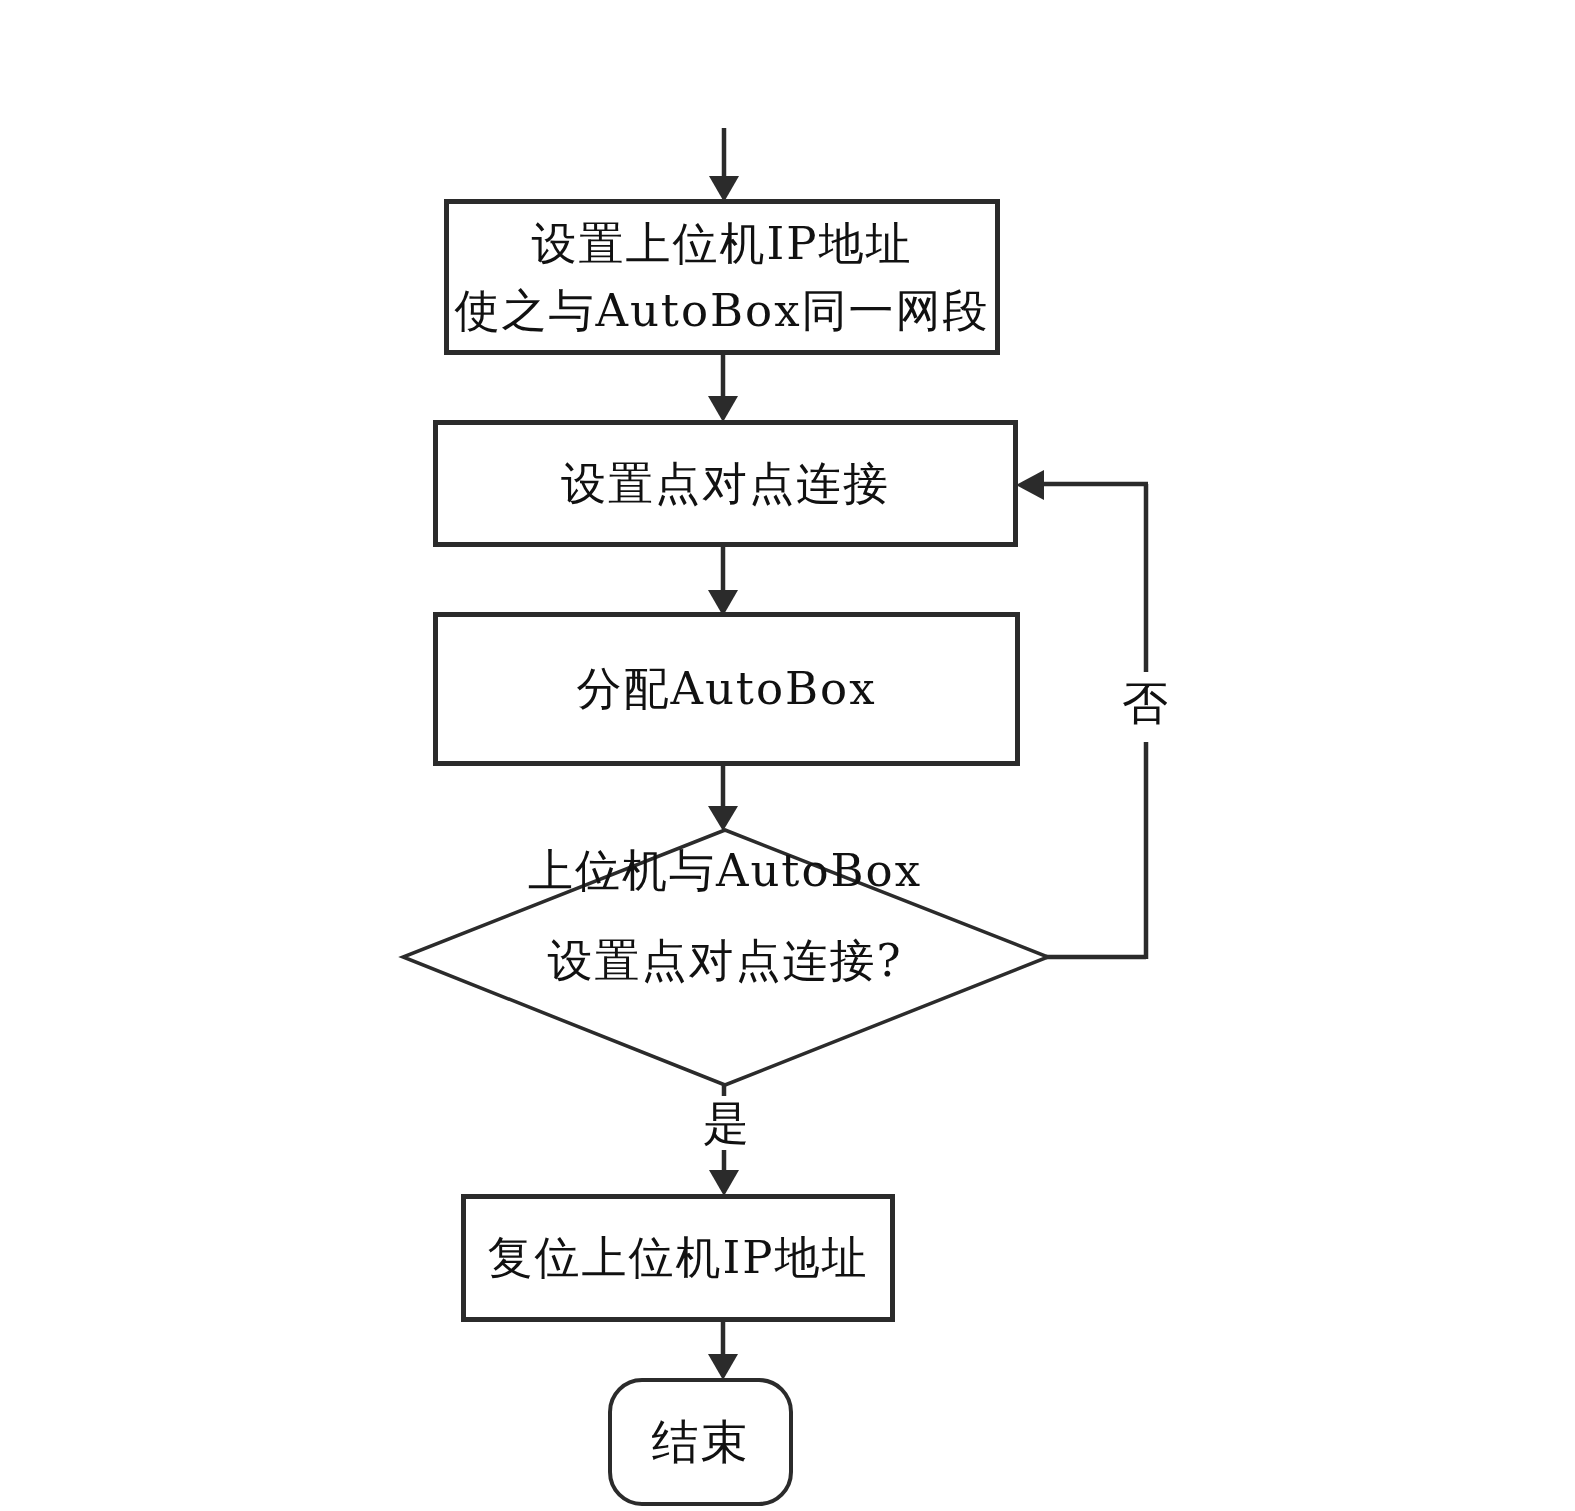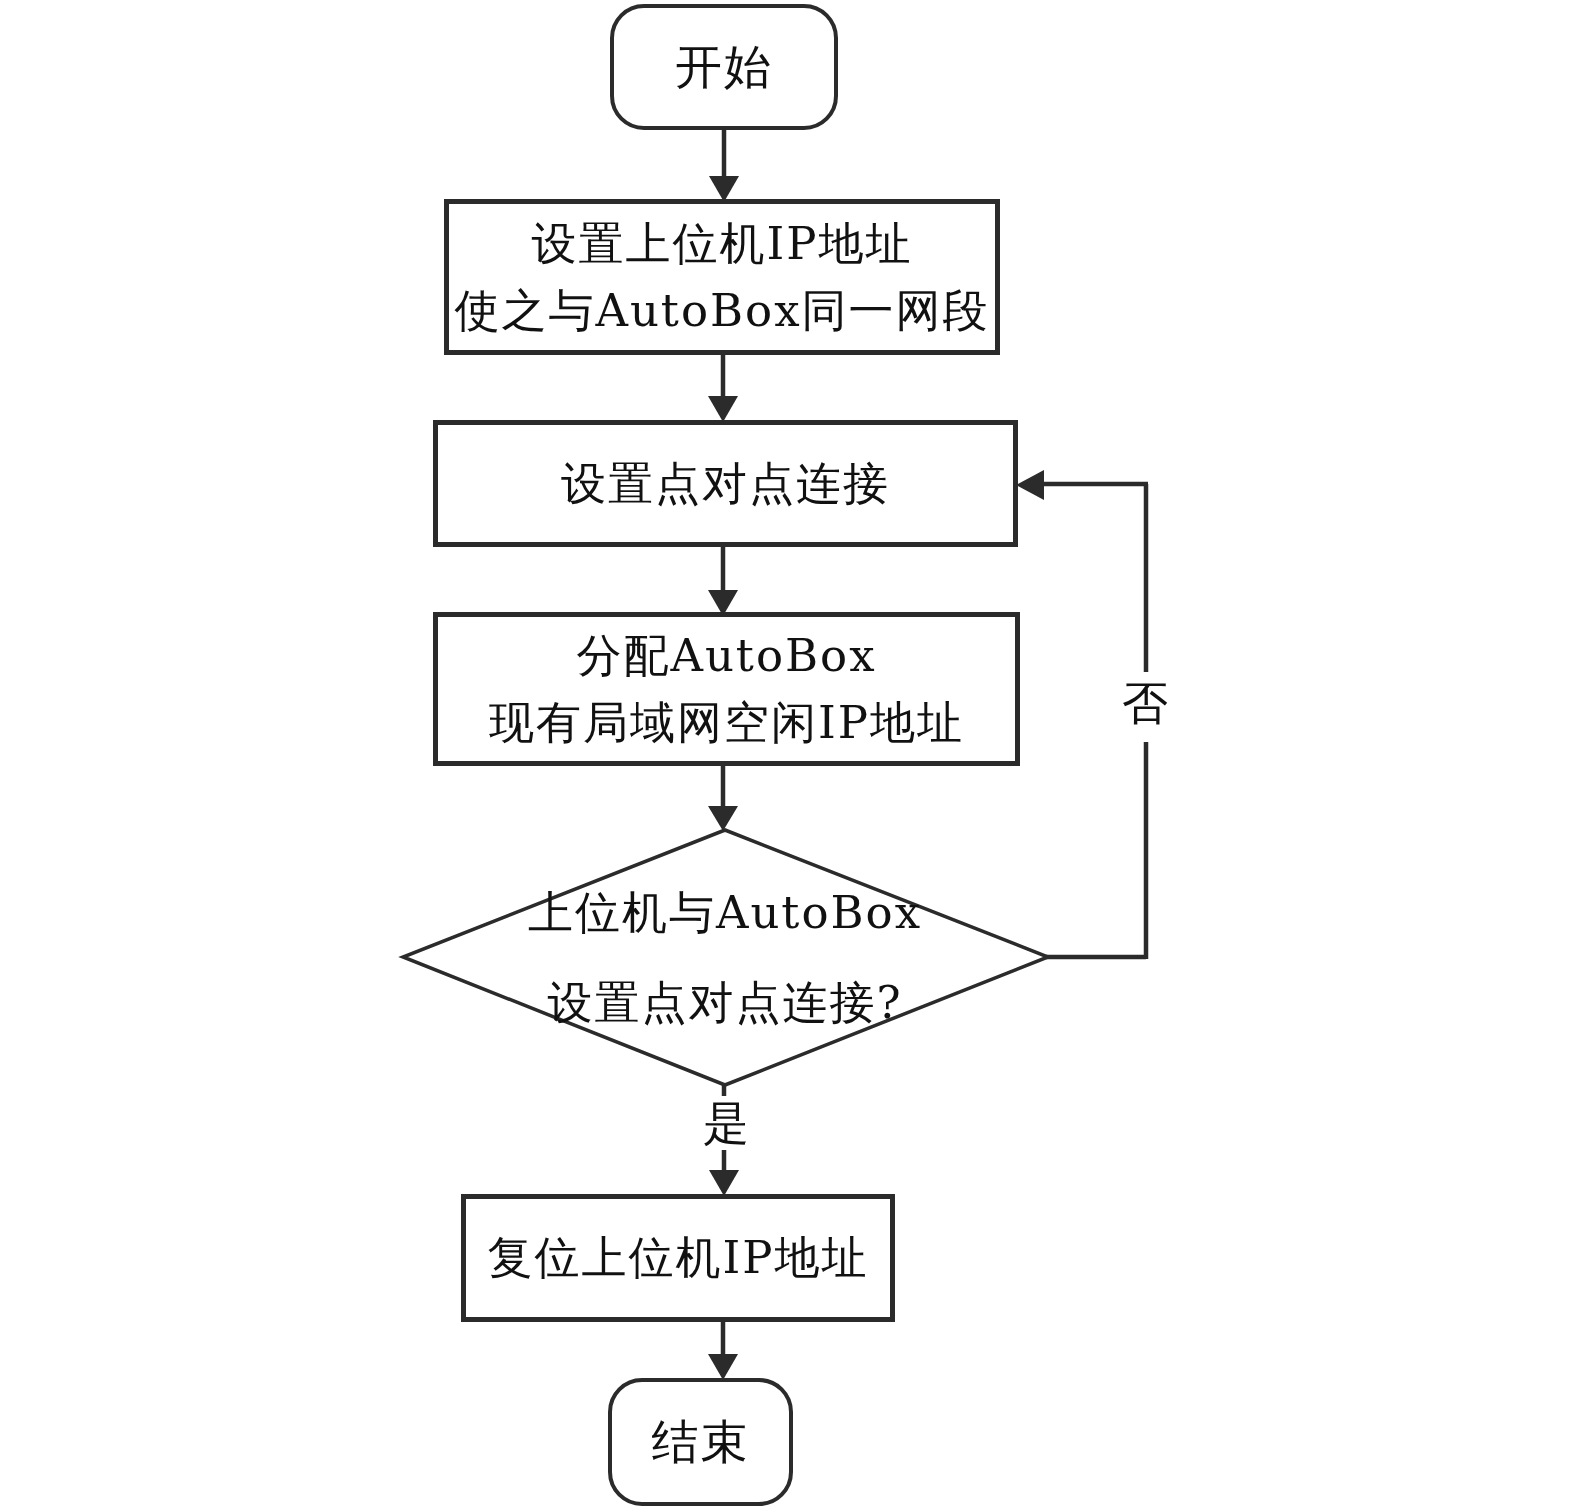--- a/index.html
+++ b/index.html
@@ -94,39 +94,35 @@
       <polygon points="708,590 738,590 723,616"></polygon>
       <polygon points="708,806 738,806 723,831"></polygon>
       <polygon points="709,1170 739,1170 724,1196"></polygon>
       <polygon points="708,1354 738,1354 723,1380"></polygon>
       <polygon points="1044,470 1044,500 1016,485"></polygon>
     </g>
 
     <polygon points="725,830 1048,957 725,1085 403,957" fill="#ffffff" stroke="#2b2b2b" stroke-width="3.5"></polygon>
   </svg>
 
-  <div class="node terminal" style="left:610px; top:4px; width:228px; height:126px;">
-    <span>开始</span>
-  </div>
 
   <div class="node" style="left:433px; top:420px; width:585px; height:127px;">
     <span>设置点对点连接</span>
   </div>
 
   <div class="node" style="left:444px; top:199px; width:556px; height:156px;">
     <span>设置上位机IP地址</span>
     <span>使之与AutoBox同一网段</span>
   </div>
 
   <div class="node" style="left:433px; top:612px; width:587px; height:154px;justify-content:center;">
     <span>分配AutoBox</span>
-    <span>现有局域网空闲IP地址</span>
   </div>
 
-  <div class="decision-label" style="left:475px; top:878px; width:500px; height:160px;gap:20px;">
+  <div class="decision-label" style="left:475px; top:836px; width:500px; height:160px;gap:20px;">
     <span>上位机与AutoBox</span>
     <span>设置点对点连接?</span>
   </div>
 
   <div class="edge-label" style="left:696px; top:1100px; width:60px; height:50px;">是</div>
 
   <div class="edge-label" style="left:1115px; top:680px; width:60px; height:56px;">否</div>
 
   <div class="node" style="left:461px; top:1194px; width:434px; height:128px;">
     <span>复位上位机IP地址</span>

